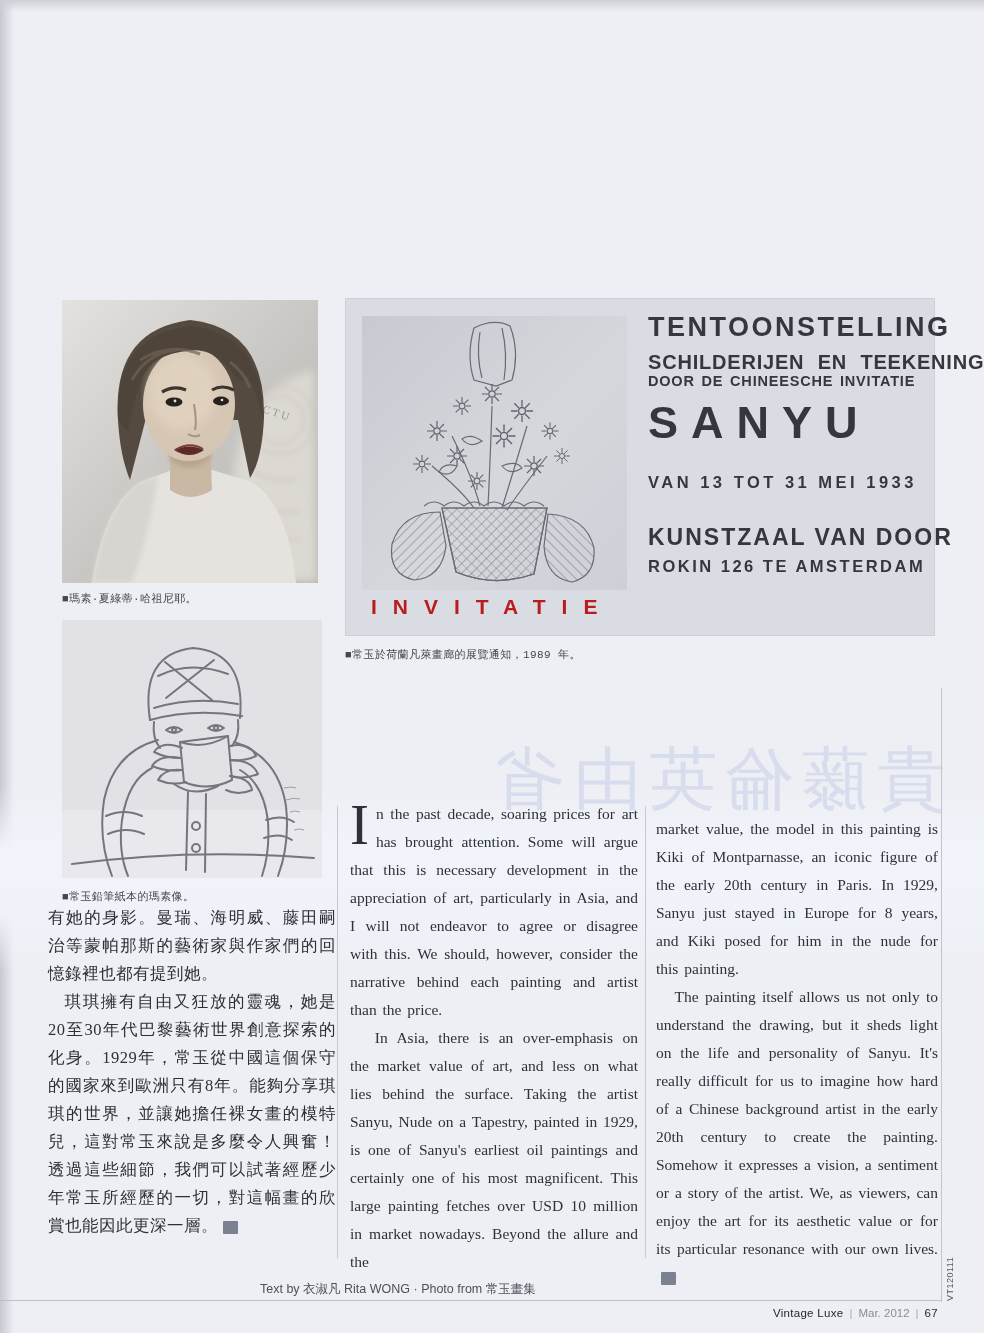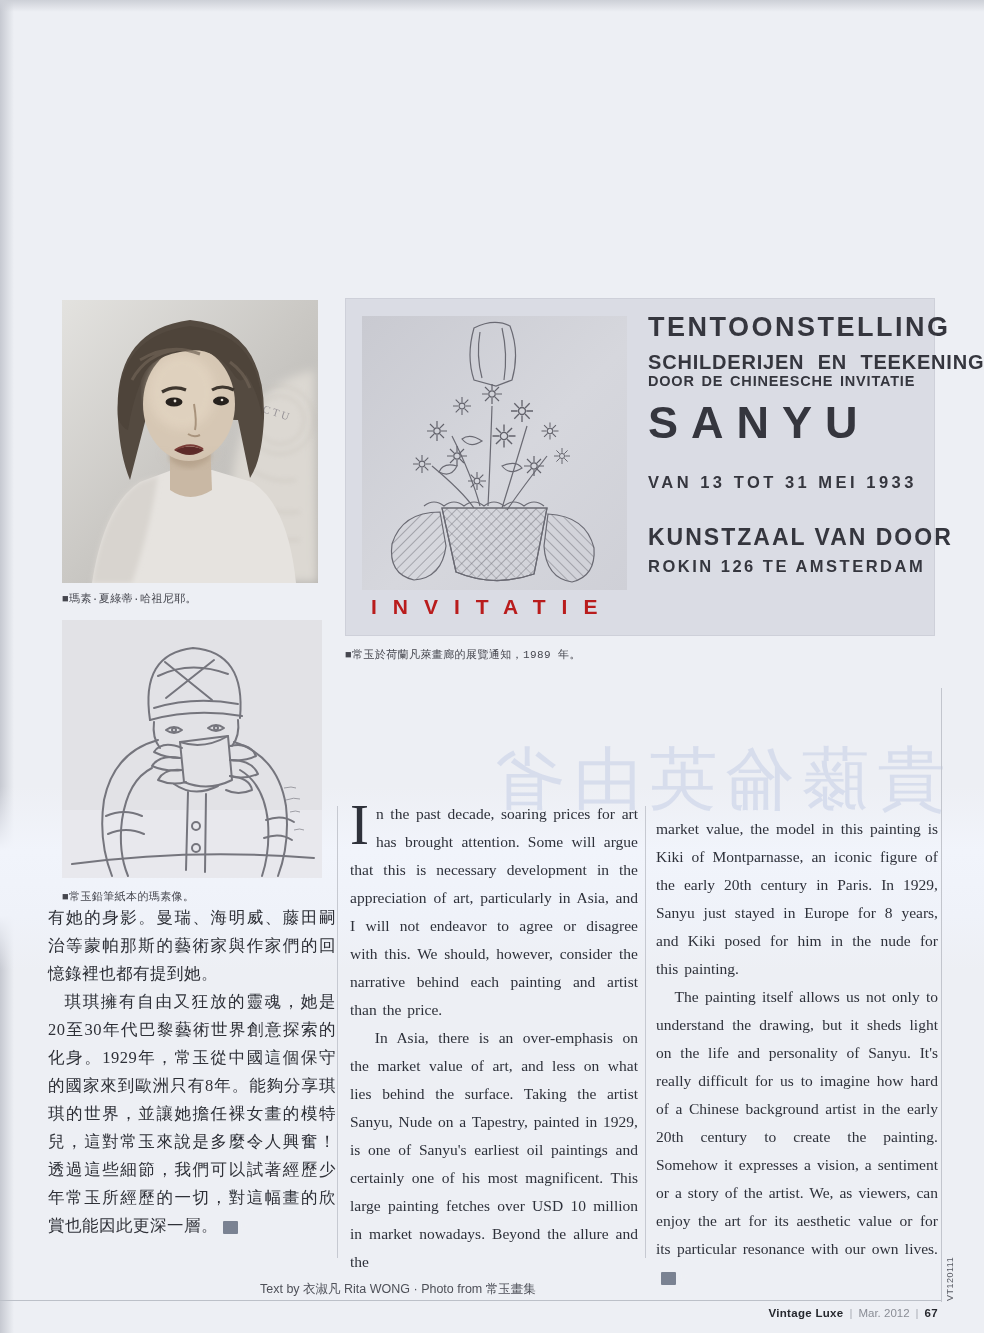--- a/index.html
+++ b/index.html
@@ -72,21 +72,21 @@
              color:#eef0f4; font-size:11px; line-height:13px; text-align:center;
              font-style:italic; font-family:"Liberation Serif", serif;
              margin-left:5px; border-radius:1px; }
 
   
   .credit { position:absolute; left:260px; top:1281px; width:480px; 
             font-size:12.5px; color:#4e5058; }
   .rule   { position:absolute; left:0; top:1300px; width:941px; height:1px; background:#bcc0c8; }
   .footer-right { position:absolute; right:46px; top:1307px; font-size:11.5px;
                   color:#8a8d95; white-space:nowrap; }
-  .footer-right .strong { font-weight:bold; color:#26282e; letter-spacing:.3px;text-align:right; }
+  .footer-right .strong { font-weight:normal; color:#26282e; letter-spacing:.3px;text-align:right; }
   .footer-right .sep { color:#aaadb5; margin:0 6px; }
   .spine { position:absolute; left:945px; top:1301px; transform:rotate(-90deg);
            transform-origin:left top; font-size:9px; color:#595c64; letter-spacing:.5px; }
 </style>
 </head>
 <body>
 
 <div class="page">
   <div class="edge-left"></div>
   <div class="edge-top"></div>

